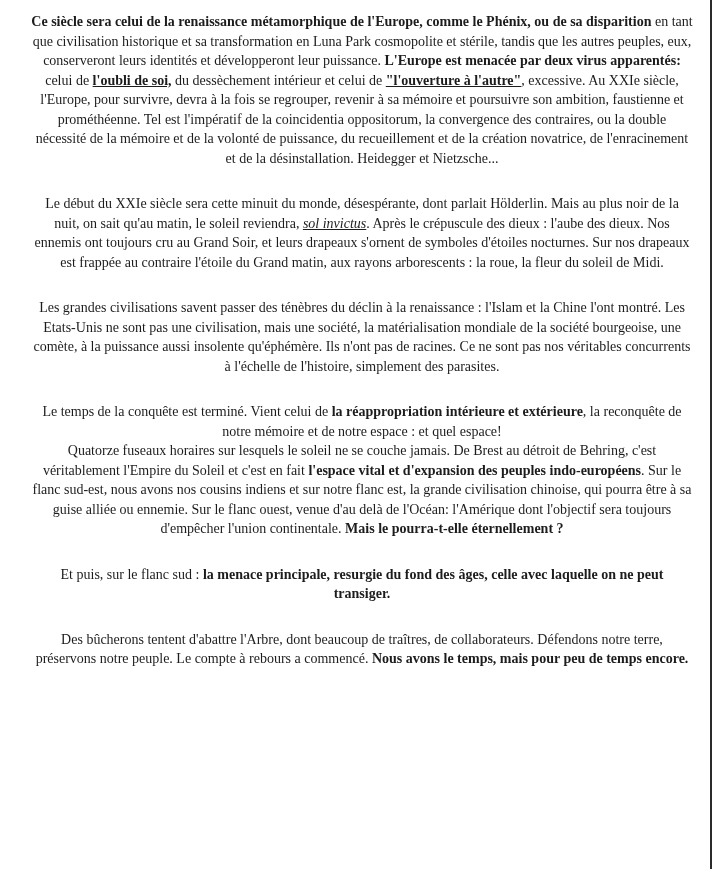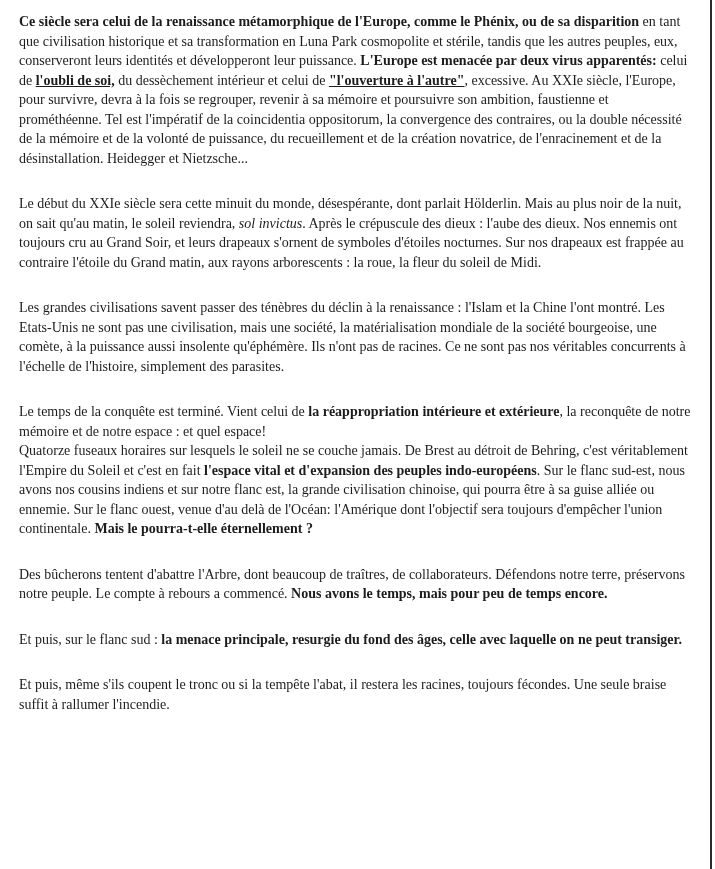--- a/index.html
+++ b/index.html
@@ -21,44 +21,43 @@
   .doc {
     padding: 12px 22px 0 15px;
   }
   .title {
     font-size: 14.5px;
     font-weight: normal;
     margin: 0 0 29px 0;
     letter-spacing: 0.2px;
   }
   .para {
-    margin: 0 0 26px 4px;
-    text-align: left;
+    margin: 0 0 26px 16px;
+    text-align: center;
   }
   .para:last-child { margin-bottom: 0; }
   .b { font-weight: bold; }
-  .i { font-style: italic; }
+  .i { font-style: italic; text-decoration: underline; }
   .u { text-decoration: underline; }
   .edge-line {
     position: absolute;
     top: 0;
     bottom: 0;
     right: 3px;
     width: 2px;
     background: #2b2b2b;
   }
 </style>
 </head>
 <body>
 
 <div class="doc">
   <div>
       <p class="para"><span class="b">Ce siècle sera celui de la renaissance métamorphique de l'Europe, comme le Phénix, ou de sa disparition</span><span> en tant que civilisation historique et sa transformation en Luna Park cosmopolite et stérile, tandis que les autres peuples, eux, conserveront leurs identités et développeront leur puissance. </span><span class="b">L'Europe est menacée par deux virus apparentés:</span><span> celui de </span><span class="b u">l'oubli de soi,</span><span> du dessèchement intérieur et celui de </span><span class="b u">"l'ouverture à l'autre"</span><span>, excessive. Au XXIe siècle, l'Europe, pour survivre, devra à la fois se regrouper, revenir à sa mémoire et poursuivre son ambition, faustienne et prométhéenne. Tel est l'impératif de la coincidentia oppositorum, la convergence des contraires, ou la double nécessité de la mémoire et de la volonté de puissance, du recueillement et de la création novatrice, de l'enracinement et de la désinstallation.  Heidegger et Nietzsche...</span></p>
       <p class="para"><span>Le début du XXIe siècle sera cette minuit du monde, désespérante, dont parlait Hölderlin. Mais au plus noir de la nuit, on sait qu'au matin, le soleil reviendra, </span><span class="i">sol invictus</span><span>. Après le crépuscule des dieux : l'aube des dieux. Nos ennemis ont toujours cru au Grand Soir, et leurs drapeaux s'ornent de symboles d'étoiles nocturnes. Sur nos drapeaux est frappée au contraire l'étoile du Grand matin, aux rayons arborescents : la roue, la fleur du soleil de Midi.</span></p>
       <p class="para"><span>Les grandes civilisations savent passer des ténèbres du déclin à la renaissance : l'Islam et la Chine l'ont montré. Les Etats-Unis ne sont pas une civilisation, mais une société, la matérialisation mondiale de la société bourgeoise, une comète, à la puissance aussi insolente qu'éphémère. Ils n'ont pas de racines. Ce ne sont pas nos véritables concurrents à l'échelle de l'histoire, simplement des parasites.</span></p>
       <p class="para"><span>Le temps de la conquête est terminé. Vient celui de </span><span class="b">la réappropriation intérieure et extérieure</span><span>, la reconquête de notre mémoire et de notre espace : et quel espace!</span><br><span>Quatorze fuseaux horaires sur lesquels le soleil ne se couche jamais. De Brest au détroit de Behring, c'est véritablement l'Empire du Soleil et c'est en fait </span><span class="b">l'espace vital et d'expansion des peuples indo-européens</span><span>. Sur le flanc sud-est, nous avons nos cousins indiens et sur notre flanc est, la grande civilisation chinoise, qui pourra être à sa guise alliée ou ennemie. Sur le flanc ouest, venue d'au delà de l'Océan: l'Amérique dont l'objectif sera toujours d'empêcher l'union continentale. </span><span class="b">Mais le pourra-t-elle éternellement ?</span></p>
+      <p class="para"><span>Et puis, sur le flanc sud : </span><span class="b">la menace principale, resurgie du fond des âges, celle avec laquelle on ne peut transiger.</span></p>
       <p class="para"><span>Des bûcherons tentent d'abattre l'Arbre, dont beaucoup de traîtres, de collaborateurs.  Défendons notre terre, préservons notre peuple. Le compte à rebours a commencé. </span><span class="b">Nous avons le temps, mais pour peu de temps encore.</span></p>
-      <p class="para"><span>Et puis, sur le flanc sud : </span><span class="b">la menace principale, resurgie du fond des âges, celle avec laquelle on ne peut transiger.</span></p>
-      <p class="para"><span>Et puis, même s'ils coupent le tronc ou si la tempête l'abat, il restera les racines, toujours fécondes. Une seule braise suffit à rallumer l'incendie.</span></p>
     </div>
 </div>
 
 <div class="edge-line"></div>
 
 </body></html>

